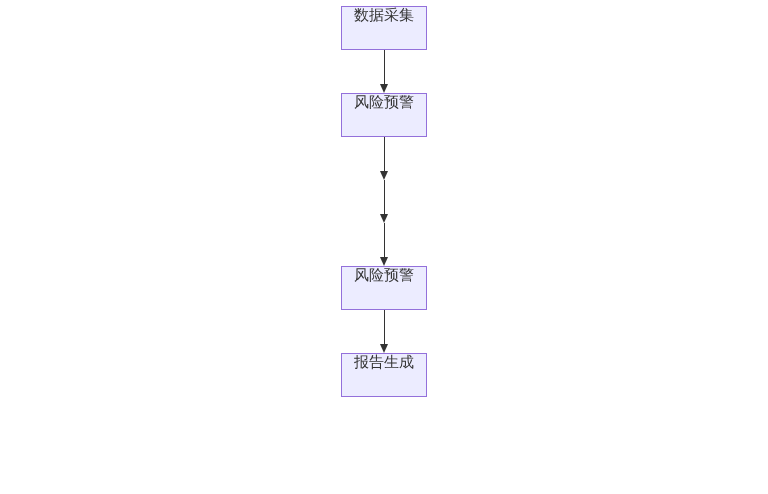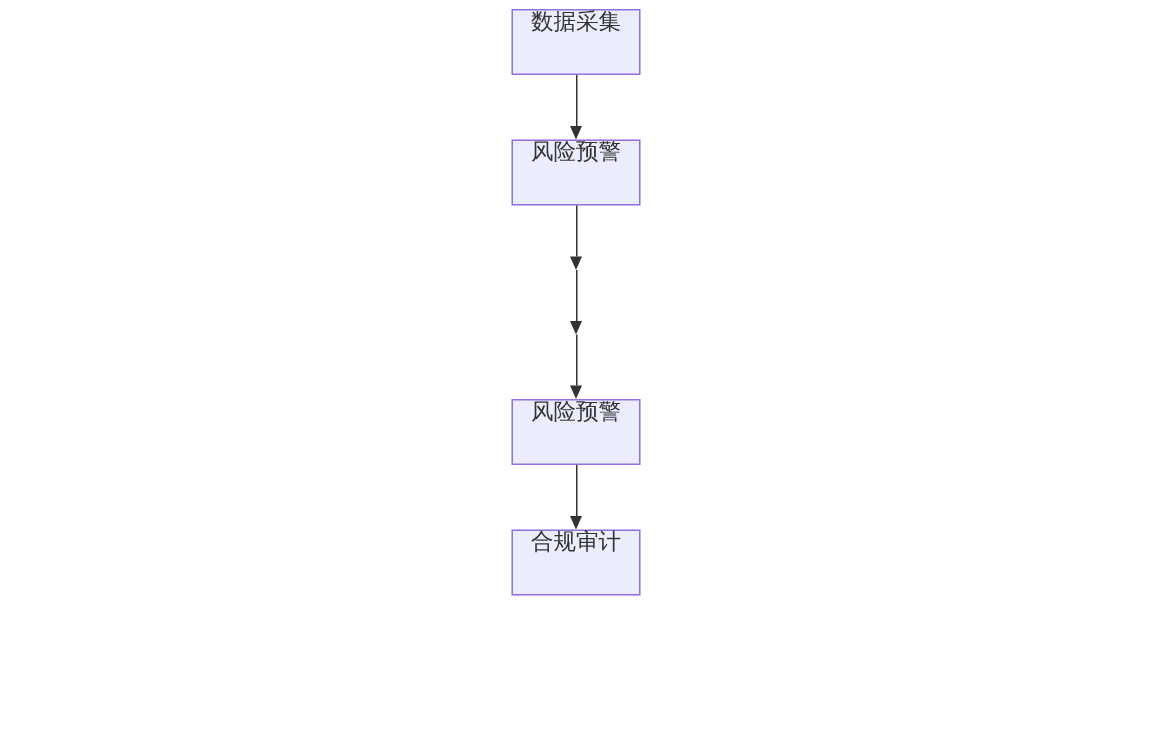--- a/index.html
+++ b/index.html
@@ -98,16 +98,16 @@
   <div class="node">
     <span class="node-label">风险预警</span>
   </div>
 
   <div class="arrow">
     <div class="arrow-line"></div>
     <div class="arrow-head"></div>
   </div>
 
   <div class="node">
-    <span class="node-label">合规审计</span>
+    <span class="node-label">报告生成</span>
   </div>
 
 </div>
 
 </body></html>

